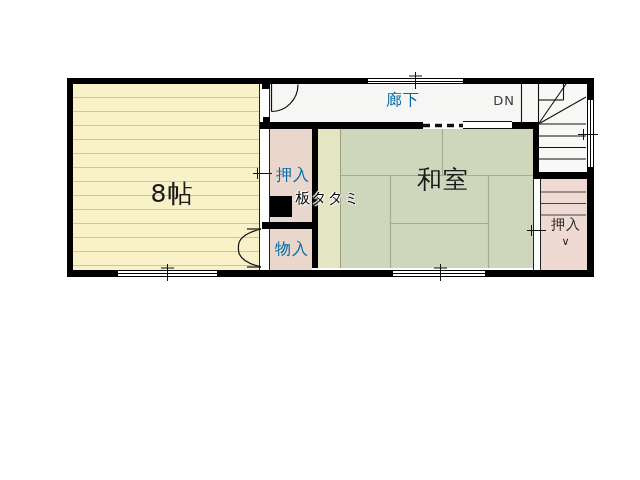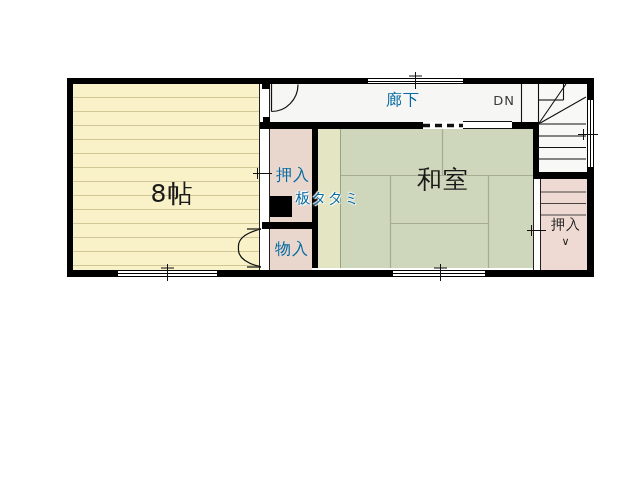--- a/index.html
+++ b/index.html
@@ -12,21 +12,21 @@
   .window-h{position:absolute;z-index:5;background:#ffffff;border-top:1.2px solid #000;border-bottom:1.2px solid #000;box-sizing:border-box;}
   .window-h .mid{position:absolute;left:0;right:0;top:45%;height:1px;background:#000;}
   .window-v{position:absolute;z-index:5;background:#ffffff;border-left:1.2px solid #000;border-right:1.2px solid #000;box-sizing:border-box;}
   .window-v .mid{position:absolute;top:0;bottom:0;left:42%;width:1px;background:#000;}
   .opening-double{position:absolute;z-index:4;background:#ffffff;border-top:1.5px solid #111;border-bottom:1.5px solid #111;box-sizing:border-box;}
   .stripes{position:absolute;inset:0;background:repeating-linear-gradient(to bottom,transparent 0px,transparent 13px,rgba(176,163,108,0.55) 13px,rgba(176,163,108,0.55) 14px);pointer-events:none;}
   svg#linework{position:absolute;left:0;top:0;z-index:6;}
   .lbl{position:absolute;z-index:7;white-space:nowrap;transform:translate(-50%,-50%);letter-spacing:1px;}
   .lbl-big{font-size:25px;color:#1a1a1a;}
   .lbl-med{font-size:16px;color:#0369a1;}
-  .lbl-sm{font-size:15px;color:#0369a1;}
+  .lbl-sm{font-size:15px;color:#000000;}
   .lbl-halo{text-shadow:0 0 2px #fff,0 0 2px #fff,1px 1px 1px #fff,-1px -1px 1px #fff;}
   .lbl-dn{font-size:13px;color:#3a3a3a;letter-spacing:1px;}
   .blk{background:#000;}
 </style>
 </head>
 <body>
 
 <div id="canvas">
 
   <div class="room" style="left: 73px; top: 84px; width: 187px; height: 186px; background-color: rgb(249, 241, 199);">

